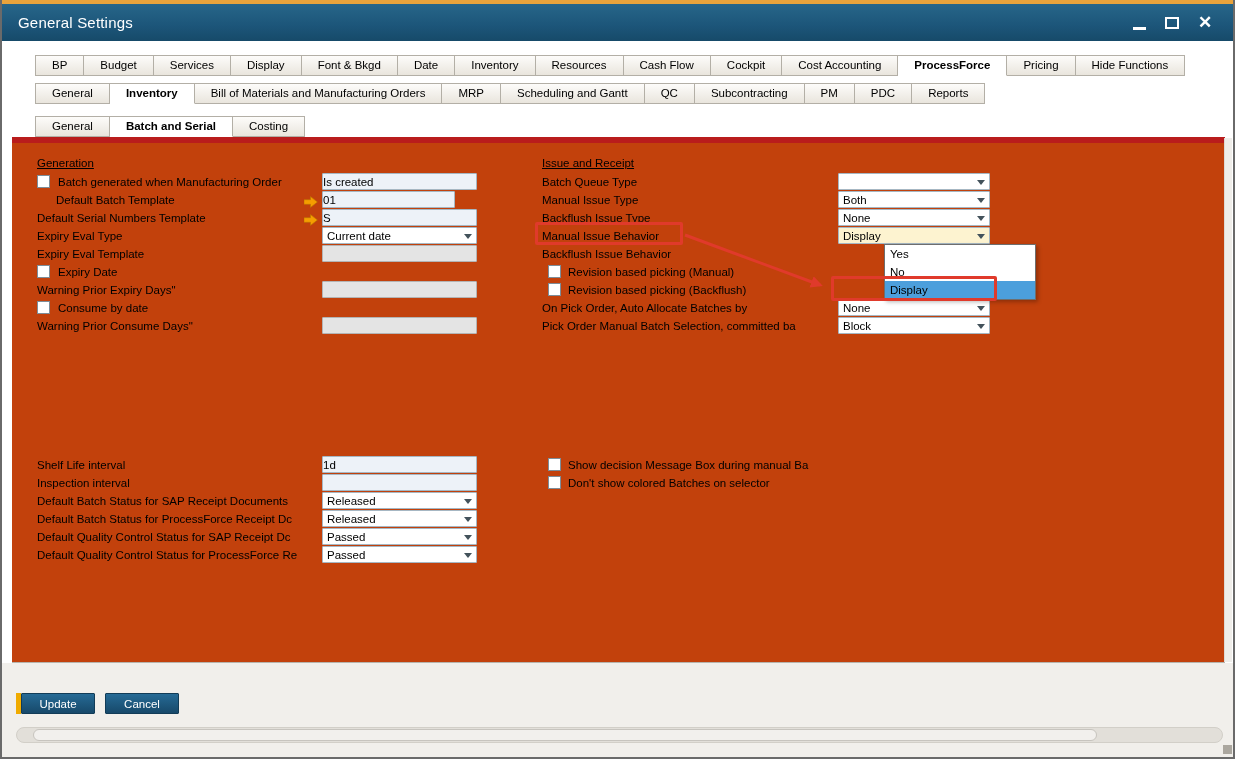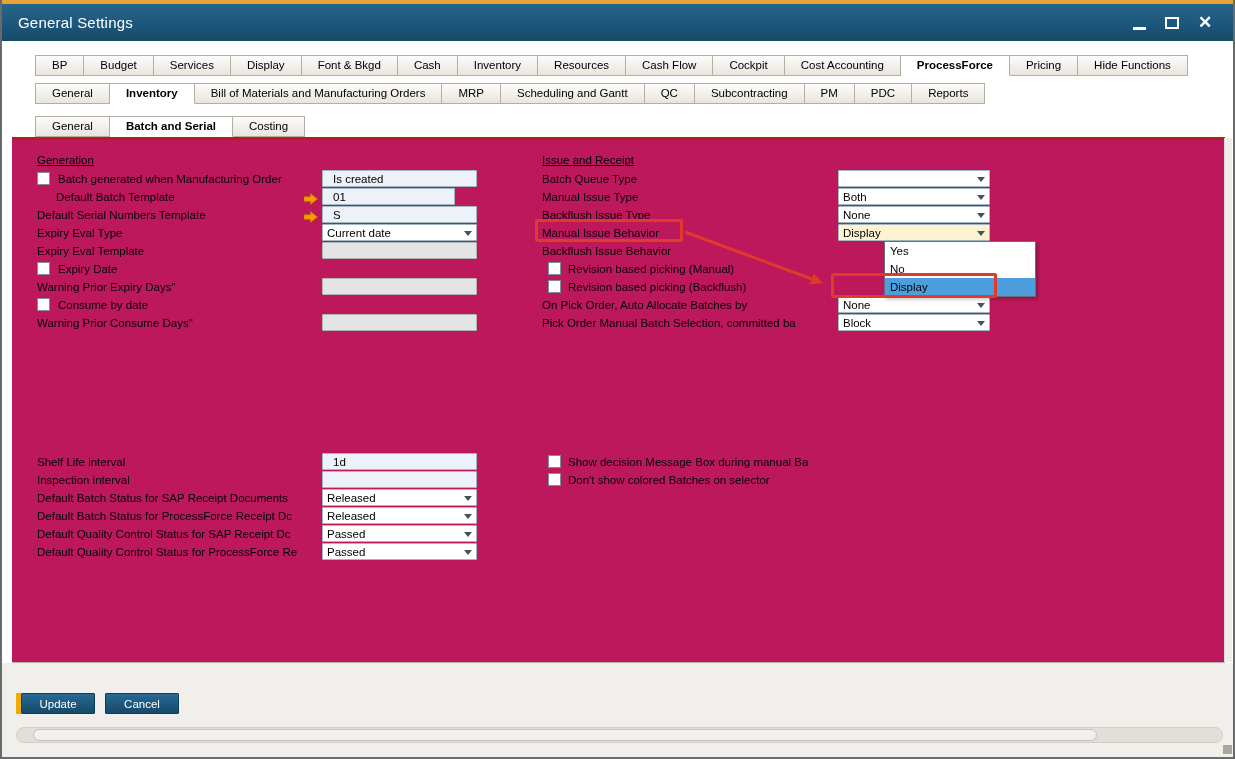--- a/index.html
+++ b/index.html
@@ -22,30 +22,30 @@
   .close-glyph { font-size:17px; font-weight:bold; line-height:24px; }
 
   .white-band { position:absolute; left:0; right:0; top:41px; height:622px; background:#ffffff; }
 
   .tabrow { position:absolute; left:33px; display:flex; }
   .tab { height:21px; line-height:19px; padding:0 16px; font-size:11.5px; white-space:nowrap; cursor:pointer;
          color:#000; background:linear-gradient(#fdfcfa,#e9e5dd); border:1px solid #b3afa6; border-left-width:0; }
   .tab:first-child { border-left-width:1px; }
   .tab.selected { background:#fff; font-weight:bold; border-bottom-color:#fff; }
 
-  .panel { position:absolute; left:10px; top:137px; width:1213px; height:526px; background:#be185d;
-           border-top:3px solid #b91c1c; border-bottom:1px solid #b7b4ad; }
+  .panel { position:absolute; left:10px; top:137px; width:1213px; height:526px; background:#c2410c;
+           border-top:6px solid #b91c1c; border-bottom:1px solid #b7b4ad; }
 
   .section-heading { position:absolute; font-size:11.5px; line-height:18px; text-decoration:underline;
                      white-space:nowrap; color:#000; }
   .lbl { position:absolute; font-size:11.5px; line-height:18px; white-space:nowrap; color:#000; }
   .cb  { position:absolute; width:13px; height:13px; background:#fff; border:1px solid #7d8d99; cursor:pointer; }
 
   .field { position:absolute; height:17px; border:1px solid #a6b7c3; background:var(--field_bg,#edf2f8);
-           font-family:"Liberation Sans",sans-serif; font-size:11.5px; padding:0 10px; color:#000; border-radius:1px; }
+           font-family:"Liberation Sans",sans-serif; font-size:11.5px; padding:0 0; color:#000; border-radius:1px; }
   .field.disabled { background:var(--disabled_bg,#e4e4e4); border-color:#b4b4b4; }
 
   .combo { position:absolute; height:17px; border:1px solid #a6b7c3; background:#fff; cursor:pointer; border-radius:1px; }
   .combo .combo-value { position:absolute; left:4px; top:1px; font-size:11.5px; line-height:14px; white-space:nowrap; }
   .combo::after { content:''; position:absolute; right:4px; top:6px; width:0; height:0;
                   border:4px solid transparent; border-top:5px solid #43525b; }
   .combo.open { background:var(--combo_open_bg,#fdf3d0); }
 
   .link-arrow { position:absolute; width:14px; height:12px; cursor:pointer; }
 
@@ -95,21 +95,21 @@
   </div>
 
   <div class="white-band"></div>
 
   <div id="tabs1" class="tabrow" style="top:55px">
       <div class="tab">BP</div>
       <div class="tab">Budget</div>
       <div class="tab">Services</div>
       <div class="tab">Display</div>
       <div class="tab">Font &amp; Bkgd</div>
-      <div class="tab">Cash</div>
+      <div class="tab">Date</div>
       <div class="tab">Inventory</div>
       <div class="tab">Resources</div>
       <div class="tab">Cash Flow</div>
       <div class="tab">Cockpit</div>
       <div class="tab">Cost Accounting</div>
       <div class="tab selected">ProcessForce</div>
       <div class="tab">Pricing</div>
       <div class="tab">Hide Functions</div>
     </div>
   <div id="tabs2" class="tabrow" style="top:83px">

